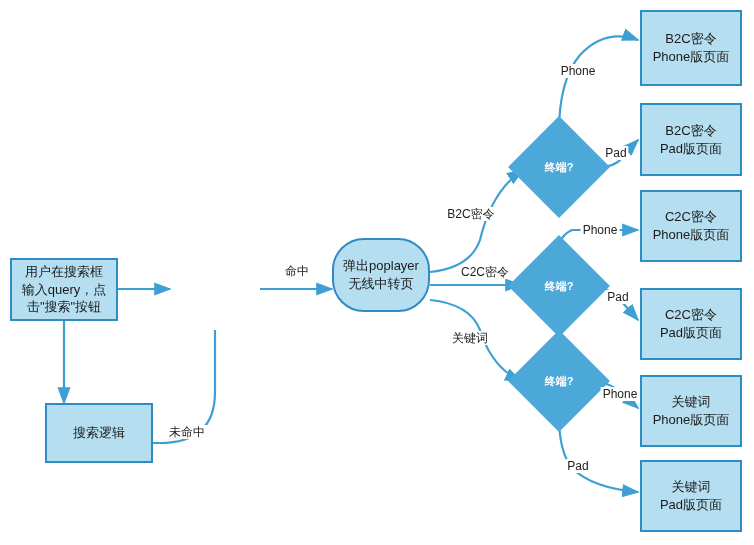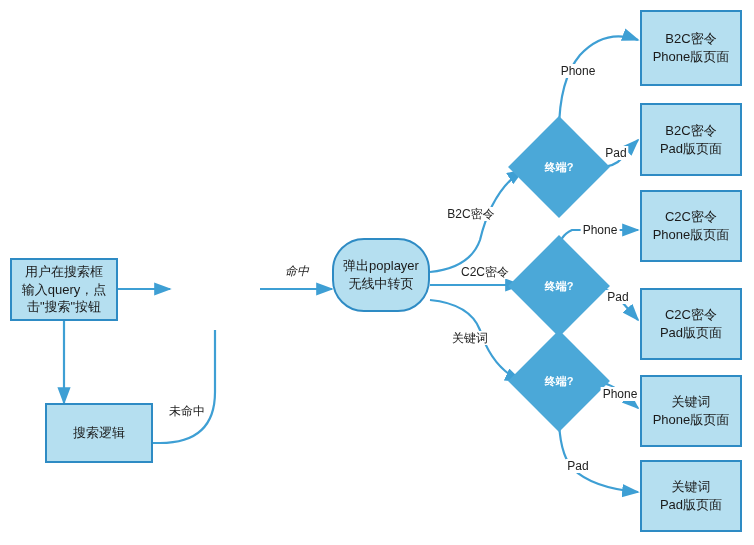--- a/index.html
+++ b/index.html
@@ -129,23 +129,23 @@
   <div class="node-diamond small" style="left:523px;top:250px;width:72px;height:72px;">
     <div class="dia-shape"></div>
     <div class="dia-label">终端?</div>
   </div>
 
   <div class="node-diamond small" style="left:523px;top:345px;width:72px;height:72px;">
     <div class="dia-shape"></div>
     <div class="dia-label">终端?</div>
   </div>
 
-  <div class="edge-label" style="left:297px;top:271px;font-style:italic;">命中</div>
+  <div class="edge-label" style="left:297px;top:271px;">命中</div>
 
-  <div class="edge-label" style="left:187px;top:411px;">未命中</div>
+  <div class="edge-label" style="left:187px;top:432px;">未命中</div>
 
   <div class="edge-label" style="left:471px;top:214px;">B2C密令</div>
 
   <div class="edge-label" style="left:485px;top:272px;">C2C密令</div>
 
   <div class="edge-label" style="left:470px;top:338px;">关键词</div>
 
   <div class="edge-label" style="left:578px;top:71px;">Phone</div>
 
   <div class="edge-label" style="left:616px;top:153px;">Pad</div>

